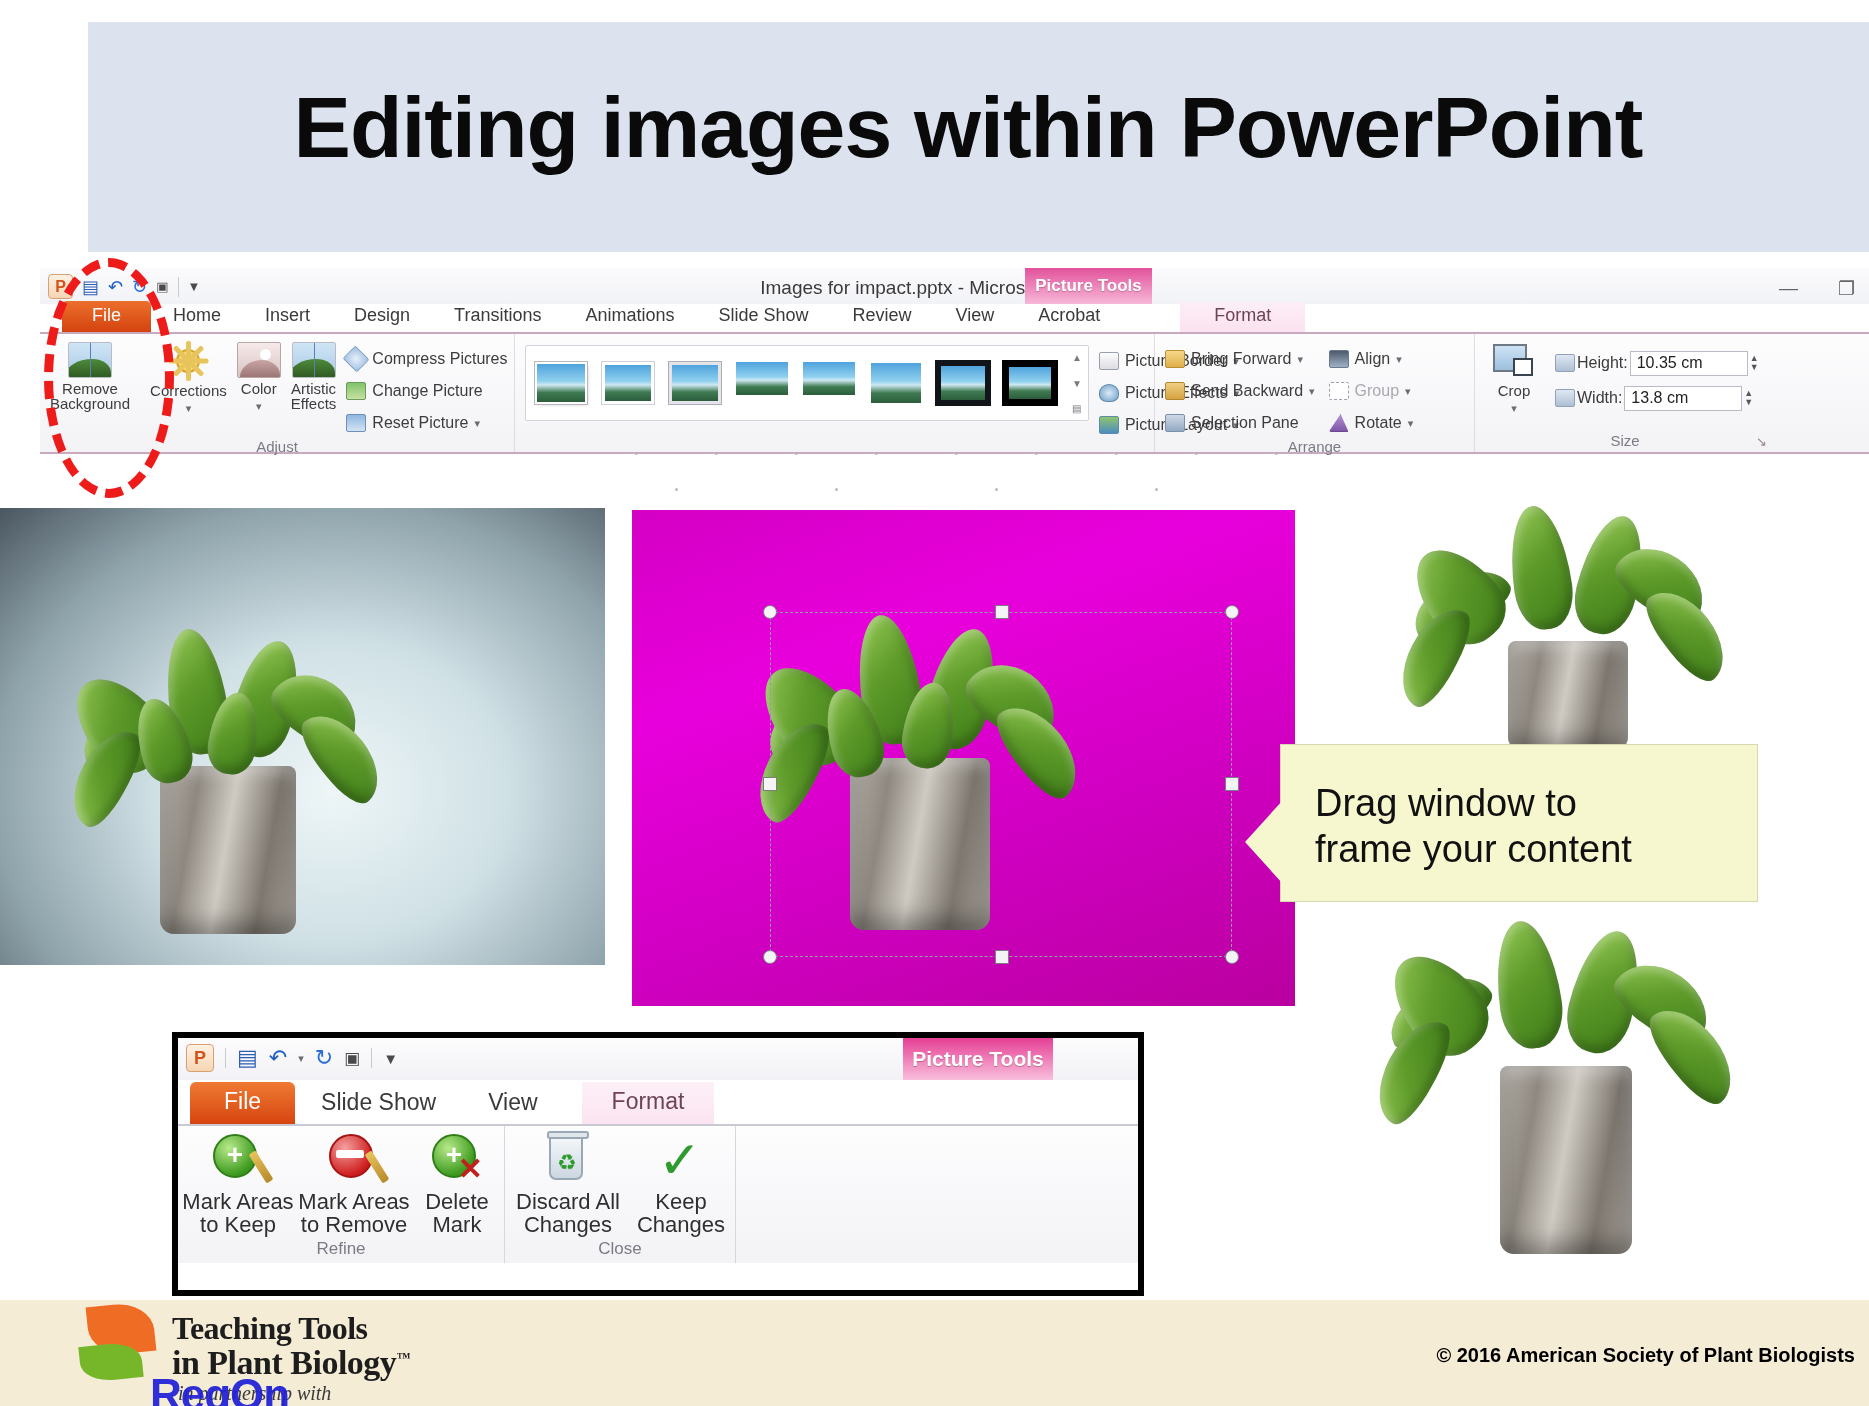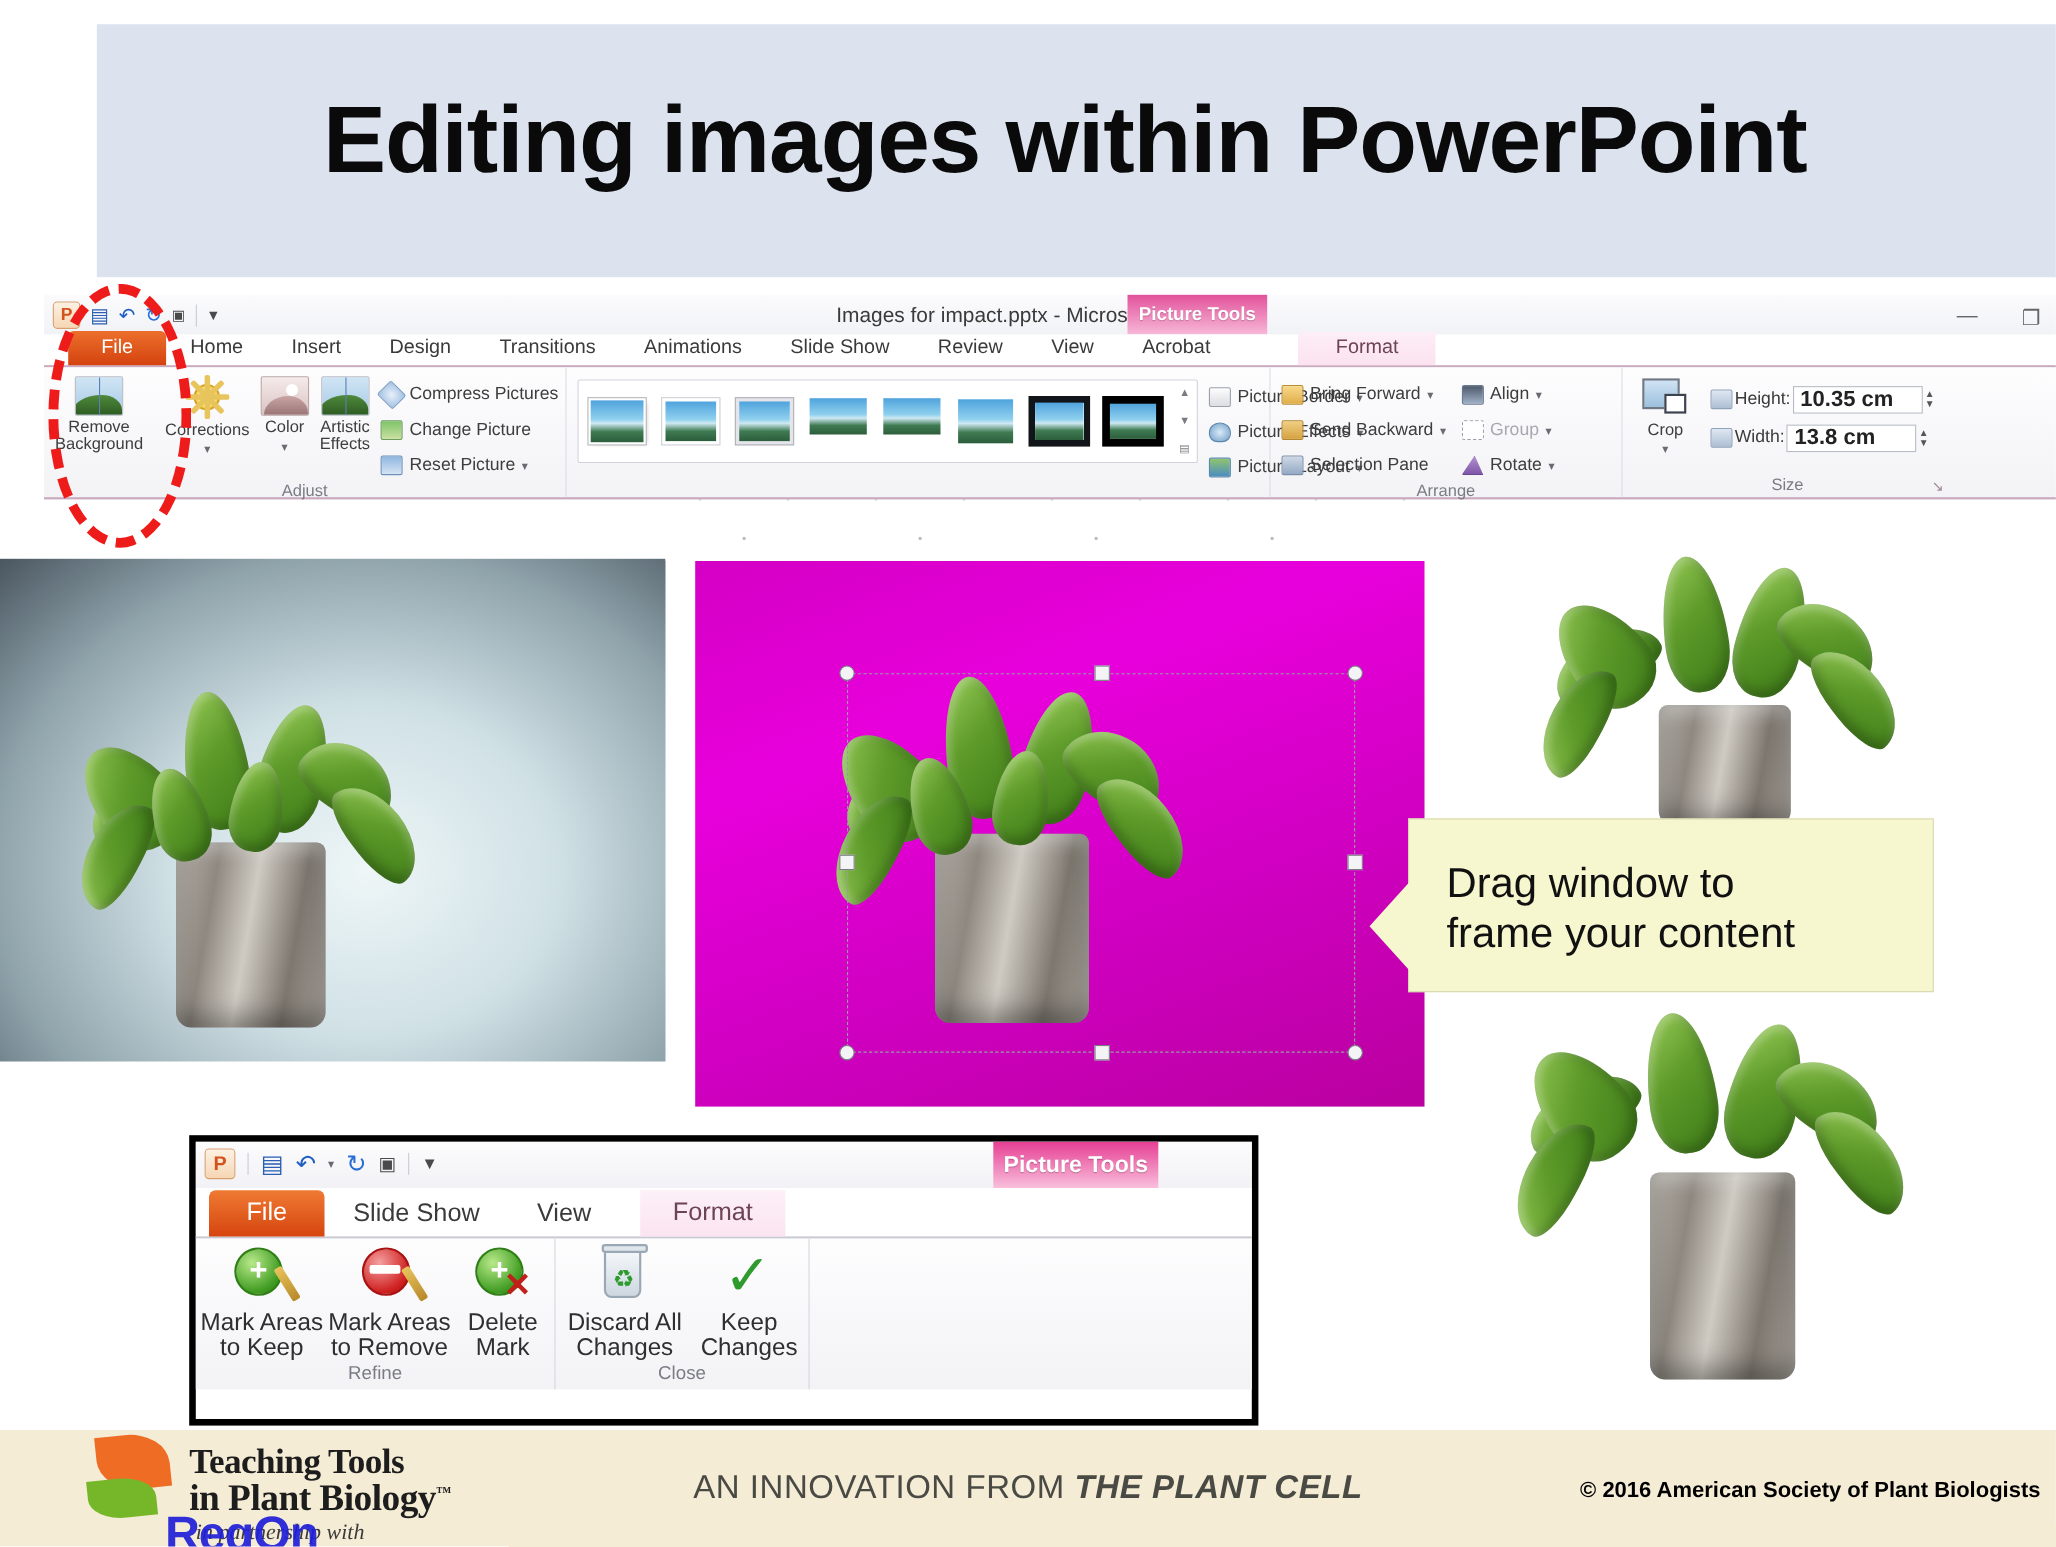--- a/index.html
+++ b/index.html
@@ -123,22 +123,22 @@
   .thumb.t3 .im{ inset:6px; box-shadow:0 0 0 3px #e4e4ea, 0 0 0 4px #aeaeb6;}
   .thumb.t4 .im{ inset:3px 3px 12px 3px; }
   .thumb.t5 .im{ inset:3px 3px 12px 3px; }
   .thumb.t6 .im{ inset:4px; }
   .thumb.t7 .im{ inset:7px; box-shadow:0 0 0 6px #111418;}
   .thumb.t8 .im{ inset:8px; box-shadow:0 0 0 7px #000;}
   .gal-scroll{ display:flex; flex-direction:column; justify-content:space-between; height:62px;
     margin-left:4px; color:#7a7a82; font-size:10px; }
 
   .sizefield{ display:flex; align-items:center; gap:2px; font-size:16px; color:#3a3a3a; height:30px;}
-  .spin{ border:1px solid #b9bcc6; background:#fff; width:118px; height:25px; font-size:20px;
-    color:#222; font-weight:bold; padding:0 6px; display:flex; align-items:center; }
+  .spin{ border:1px solid #b9bcc6; background:#fff; width:118px; height:25px; font-size:16px;
+    color:#222; font-weight:normal; padding:0 6px; display:flex; align-items:center; }
   .spinarrows{ display:flex; flex-direction:column; font-size:9px; color:#555; line-height:1;}
 
   .cropicon{ width:46px; height:38px; position:relative; }
   .cropicon .a{ position:absolute; left:2px; top:2px; width:34px; height:28px;
     border:2px solid #6f7885; background:linear-gradient(#cfe3f4,#9dc0de); }
   .cropicon .b{ position:absolute; left:22px; top:16px; width:20px; height:18px;
     border:2px solid #3c4350; background:#fff; }
 
   
   .red-ellipse{ position:absolute; left:44px; top:258px; width:130px; height:240px;
@@ -645,18 +645,15 @@
   <div class="logo">
     <div class="orange"></div>
       <div class="green"></div>
   </div>
   <div class="tt1">Teaching Tools</div>
   <div class="tt2">
     <span>in Plant Biology</span><span class="tm">™</span>
   </div>
   <div class="tt3">in partnership with</div>
   <div class="watermark">ReqOn</div>
-  <div class="foot-center">
-    <span>AN INNOVATION FROM </span><b>THE PLANT CELL</b>
-  </div>
   <div class="foot-right">©  2016 American Society of Plant Biologists</div>
 
 </div>
 
 </body></html>

